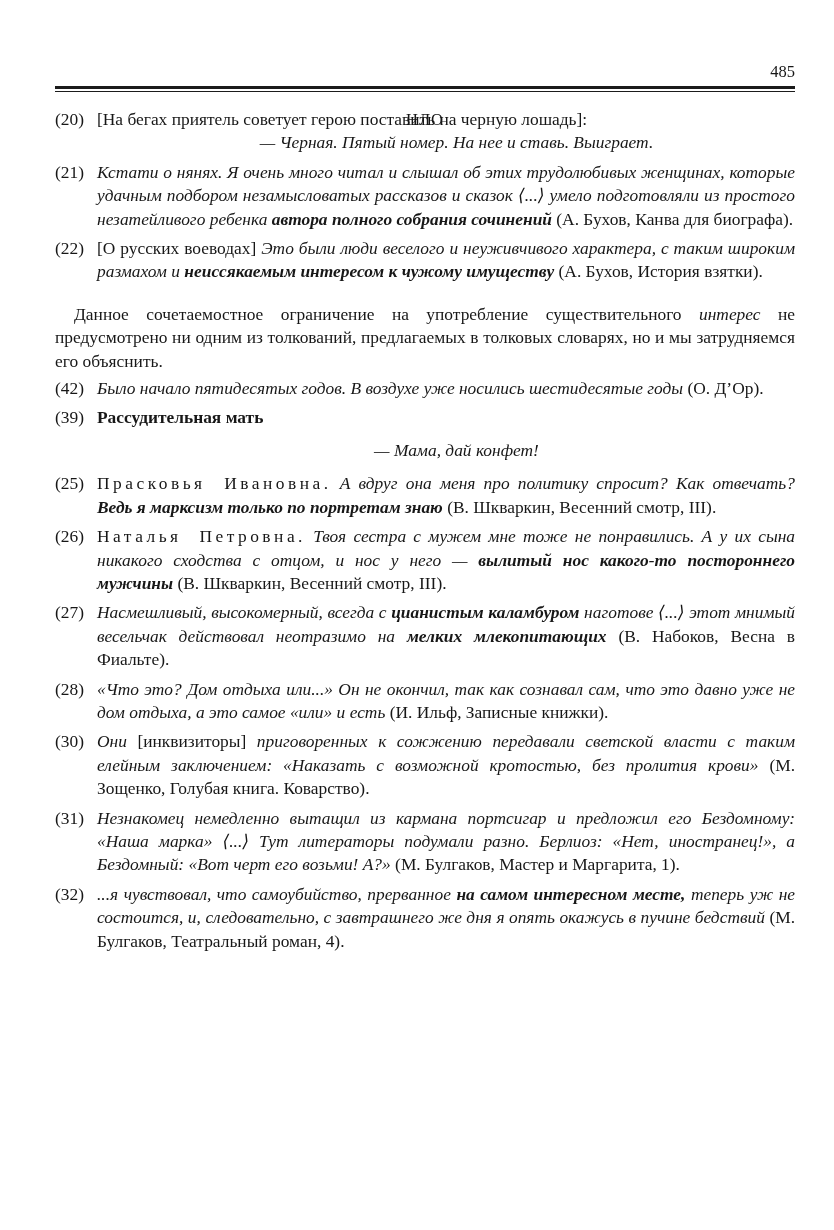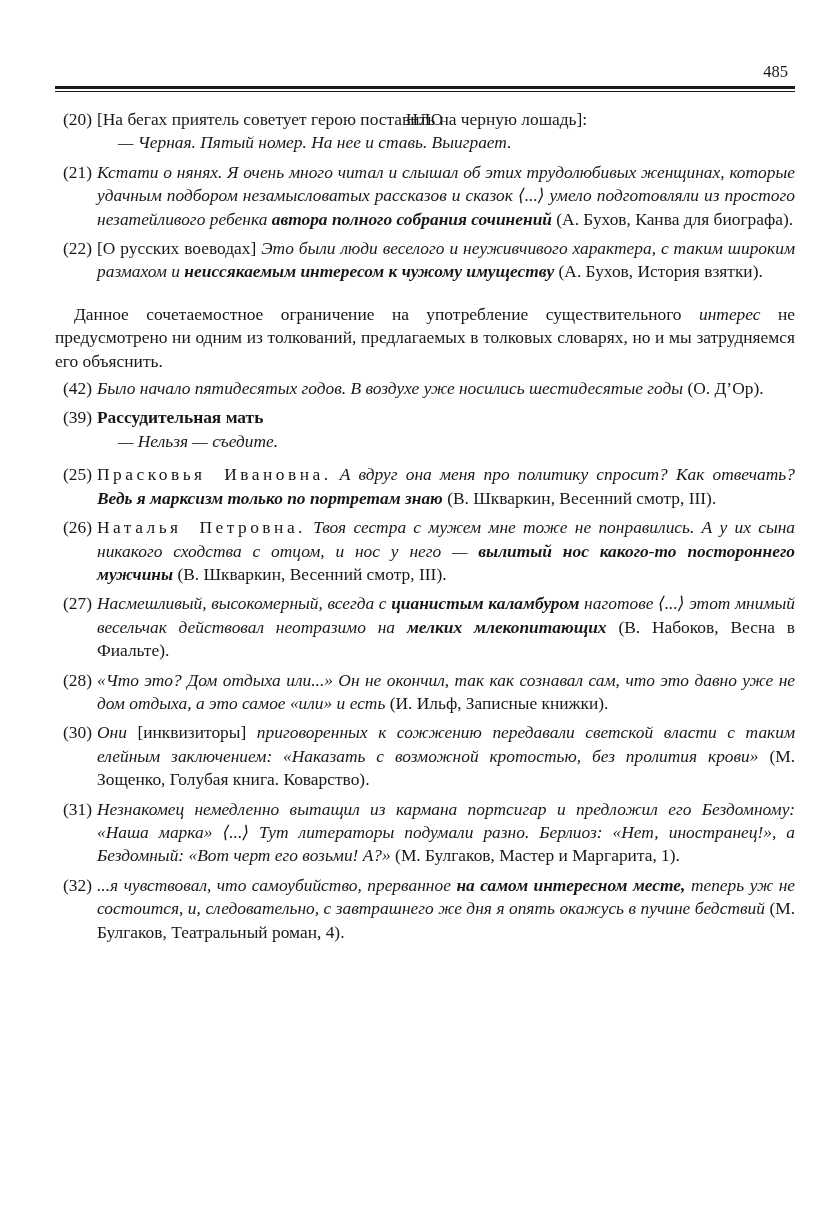--- a/index.html
+++ b/index.html
@@ -29,21 +29,21 @@
   }
   .header .title {
     position: absolute;
     left: 0; right: 0;
     text-align: center;
     letter-spacing: 1px;
     margin-top: 48px;
   }
   .header .num {
     position: absolute;
-    right: 7px;
+    right: 0;
     top: 0;
   }
   .rule {
     height: 2px;
     border-top: 3px solid #1b1b1b;
     border-bottom: 1px solid #1b1b1b;
     margin-top: 2px;
   }
   
   .content {
@@ -51,28 +51,28 @@
     font-size: 17.4px;
     line-height: 23.4px;
   }
   .item {
     position: relative;
     padding-left: 42px;
     margin-bottom: 6px;
   }
   .item .num {
     position: absolute;
-    left: 8px;
+    left: 0;
     top: 0;
     font-style: normal;
     font-weight: normal;
   }
   .b-para { text-align: justify; }
   .b-dialog {
-    text-align: left;
+    text-align: center;
     padding-left: 21px;
   }
   .gap { margin-top: 9px; }
   .body-para {
     margin: 19px 0 4px 0;
     text-indent: 19px;
     text-align: justify;
   }
   .mb-lg { margin-bottom: 10px; }
   
@@ -107,21 +107,21 @@
       <div class="body-para">
         <div class="b-para"><span>Данное сочетаемостное ограничение на употребление существительного </span><span class="it">интерес</span><span> не предусмотрено ни одним из толкований, предлагаемых в толковых словарях, но и мы затрудняемся его объяснить.</span></div>
       </div>
       <div class="item">
         <span class="num">(42)</span>
         <div class="b-para"><span class="it">Было начало пятидесятых годов. В воздухе уже носились шестидесятые годы </span><span>(О. Д’Ор).</span></div>
       </div>
       <div class="item mb-lg">
         <span class="num">(39)</span>
         <div class="b-para"><span class="b">Рассудительная мать</span></div>
-        <div class="b-dialog"><span class="it">— Нельзя — съедите.</span></div>
+        <div class="b-dialog gap"><span class="it">— Мама, дай конфет!</span></div>
       </div>
       <div class="item">
         <span class="num">(25)</span>
         <div class="b-para"><span class="sp">Прасковья Ивановна.</span><span class="it"> А вдруг она меня про политику спросит? Как отвечать? </span><span class="bi">Ведь я марксизм только по портретам знаю </span><span>(В. Шкваркин, Весенний смотр, III).</span></div>
       </div>
       <div class="item">
         <span class="num">(26)</span>
         <div class="b-para"><span class="sp">Наталья Петровна.</span><span class="it"> Твоя сестра с мужем мне тоже не понравились. А у их сына никакого сходства с отцом, и нос у него — </span><span class="bi">вылитый нос какого-то постороннего мужчины </span><span>(В. Шкваркин, Весенний смотр, III).</span></div>
       </div>
       <div class="item">

